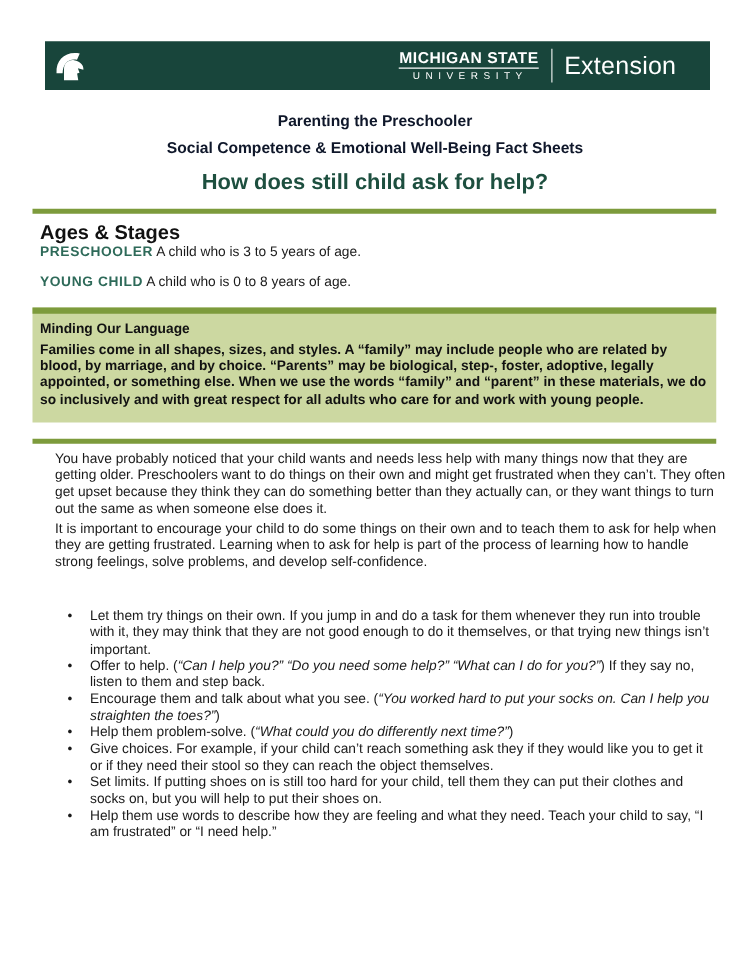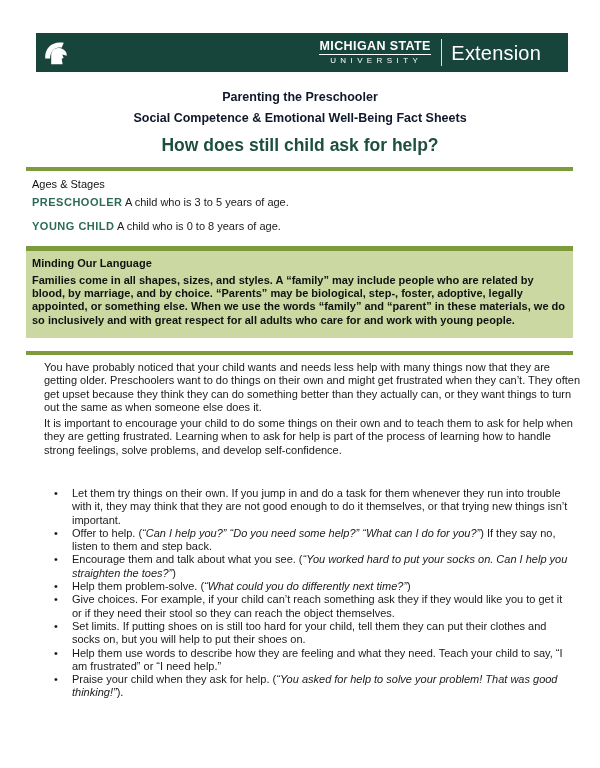--- a/index.html
+++ b/index.html
@@ -32,21 +32,21 @@
   #series2 { top:111px; }
   .main-title { position:absolute; top:135px; left:0; width:600px; text-align:center;
     color:#1D4F3F; font-weight:bold; font-size:17.5px; }
 
   
   .rule { position:absolute; left:26px; width:547px; height:4px; background:#7D9B3C; }
   #rule1 { top:167px; }
   #rule3 { top:351px; }
 
   
-  .ages-heading { position:absolute; top:178px; left:32px; font-size:11px; font-weight:normal; color:#111; }
+  .ages-heading { position:absolute; top:178px; left:32px; font-size:16px; font-weight:bold; color:#111; }
   .ages-line { position:absolute; left:32px; font-size:11px; color:#1a1a1a; }
   #ages0 { top:196px; }
   #ages1 { top:220px; }
   .term { color:#2E6A59; font-weight:bold; letter-spacing:0.5px; }
 
   
   .mol-box {
     position:absolute; top:246px; left:26px; width:547px; height:92px; box-sizing:border-box;
     border-top:5px solid #7D9B3C; background:#CCD8A1; padding:5px 8px 6px 6px;
   }
@@ -111,16 +111,15 @@
   <div class="para" id="p2">It is important to encourage your child to do some things on their own and to teach them to ask for help when they are getting frustrated. Learning when to ask for help is part of the process of learning how to handle strong feelings, solve problems, and develop self-confidence.</div>
 
   <ul class="tips">
     <li><span>Let them try things on their own. If you jump in and do a task for them whenever they run into trouble with it, they may think that they are not good enough to do it themselves, or that trying new things isn’t important.</span></li>
     <li><span>Offer to help. (</span><em>“Can I help you?” “Do you need some help?” “What can I do for you?”</em><span>) If they say no, listen to them and step back.</span></li>
     <li><span>Encourage them and talk about what you see. (</span><em>“You worked hard to put your socks on. Can I help you straighten the toes?”</em><span>)</span></li>
     <li><span>Help them problem-solve. (</span><em>“What could you do differently next time?”</em><span>)</span></li>
     <li><span>Give choices. For example, if your child can’t reach something ask they if they would like you to get it or if they need their stool so they can reach the object themselves.</span></li>
     <li><span>Set limits. If putting shoes on is still too hard for your child, tell them they can put their clothes and socks on, but you will help to put their shoes on.</span></li>
     <li><span>Help them use words to describe how they are feeling and what they need. Teach your child to say, “I am frustrated” or “I need help.”</span></li>
-    <li><span>Praise your child when they ask for help. (</span><em>“You asked for help to solve your problem! That was good thinking!”</em><span>).</span></li>
   </ul>
 
 </div>
 
 </body></html>

